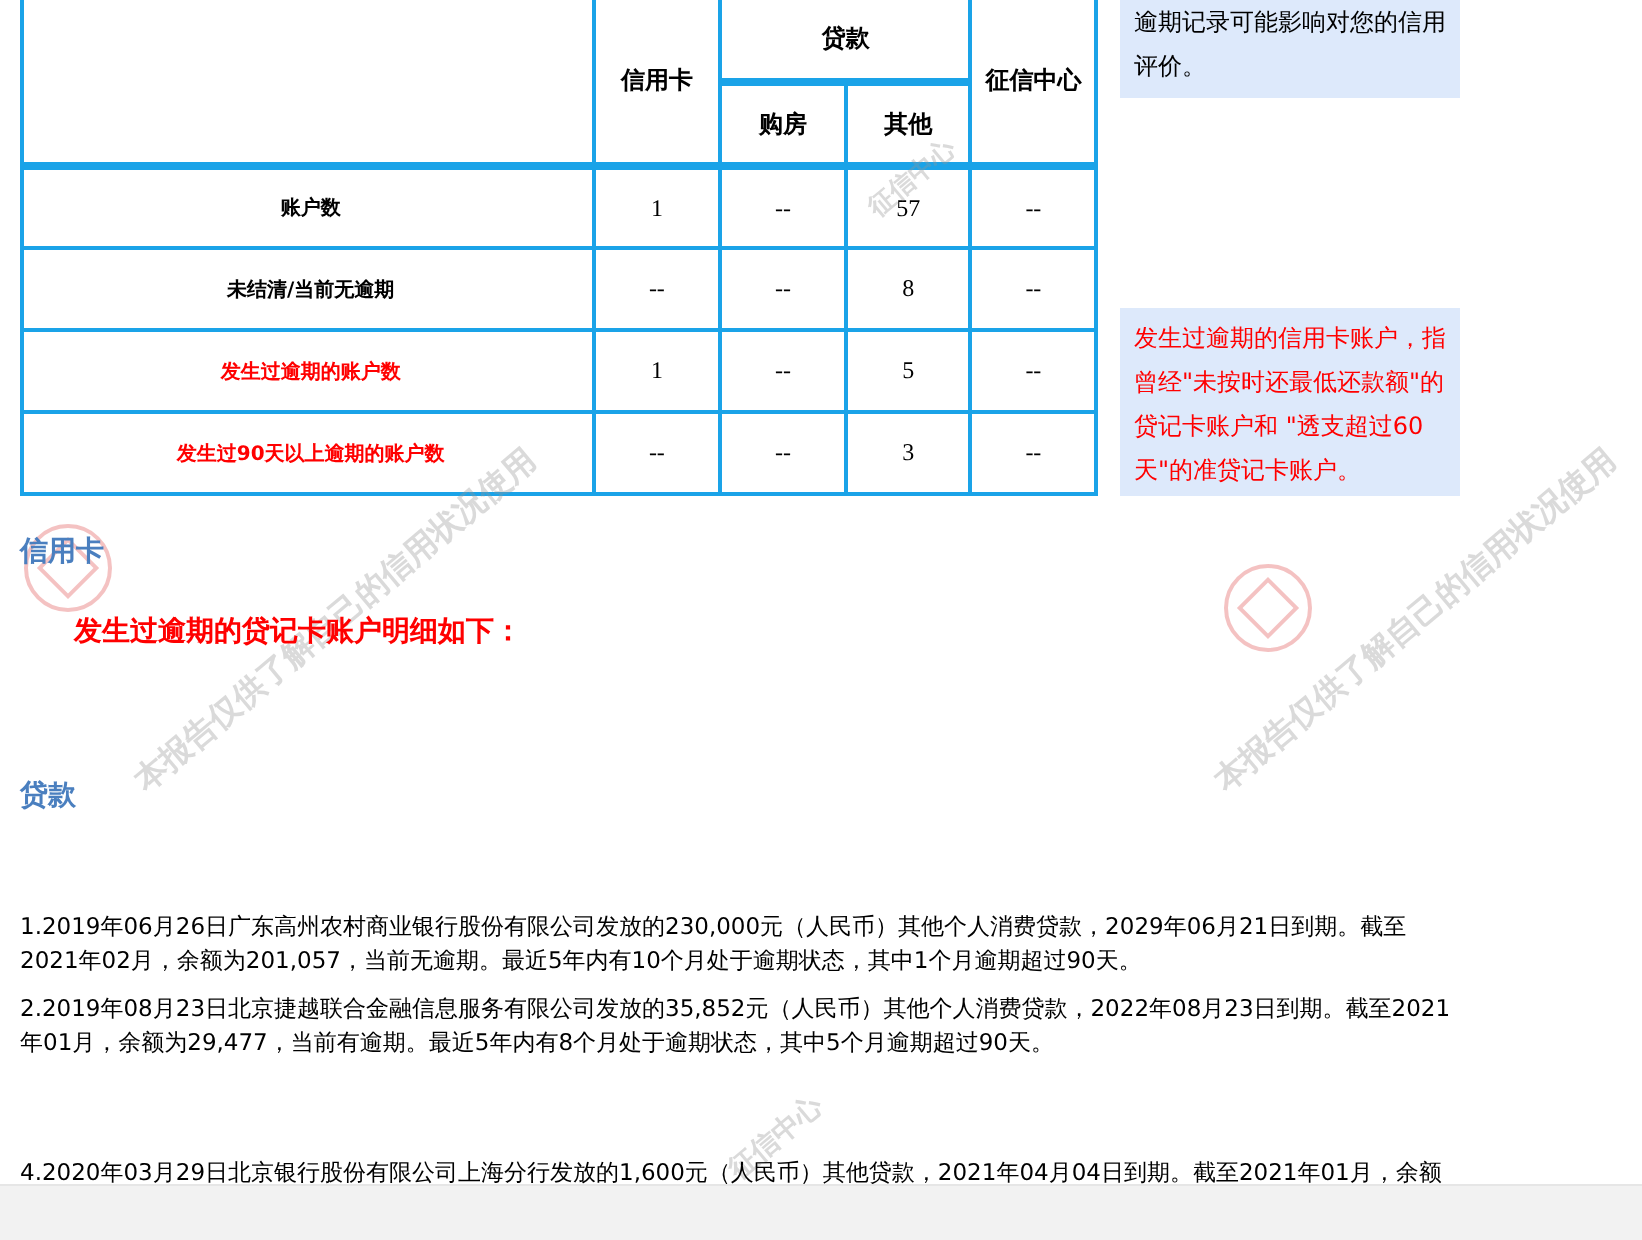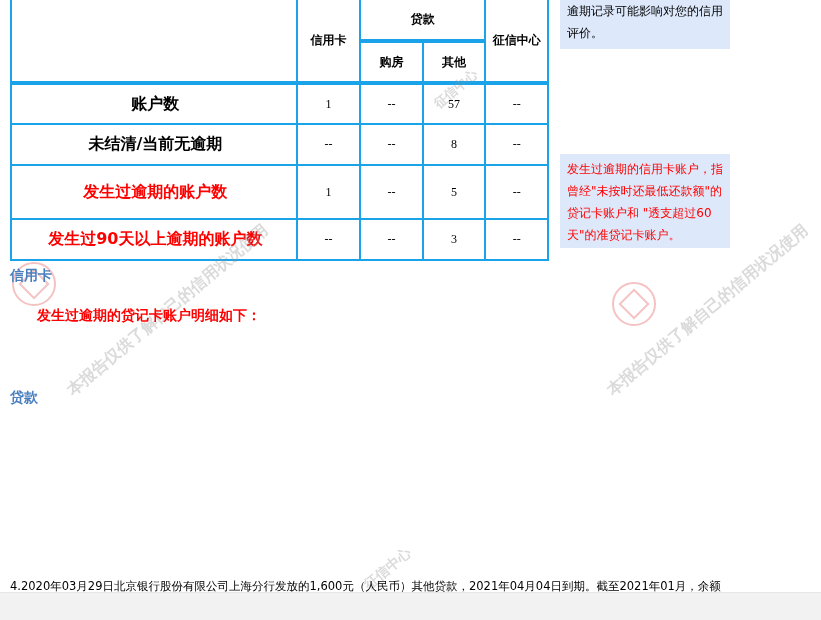--- a/index.html
+++ b/index.html
@@ -20,21 +20,21 @@
       font-size: 12px;
     }
     table.summary td, table.summary th {
       border: 2px solid #1aa3e8;
       text-align: center;
       padding: 0;
       font-family: "Liberation Serif", serif;
     }
     table.summary th { font-family: "DejaVu Sans", sans-serif; font-weight: bold; font-size: 12px; }
     .thick-top { border-top: 4px solid #1aa3e8 !important; }
-    .rowlabel { text-align: center; padding-left: 3px !important; font-family: "DejaVu Sans", sans-serif !important; font-weight: bold; font-size: 16px; }
+    .rowlabel { text-align: center; padding-left: 3px !important; font-family: "DejaVu Sans", sans-serif !important; font-weight: bold; font-size: 10px; }
     .red { color: #ff0000; }
 
     
     .note {
       position: absolute; left: 560px; width: 156px;
       background: #dde9fb;
       padding: 4px 7px;
       font-size: 12px; line-height: 22px;
     }
 
@@ -80,21 +80,21 @@
       <td class="thick-top">57</td>
       <td class="thick-top">--</td>
     </tr>
     <tr style="height:41px;">
       <td class="rowlabel">未结清/当前无逾期</td>
       <td>--</td>
       <td>--</td>
       <td>8</td>
       <td>--</td>
     </tr>
-    <tr style="height:54px;padding-left:48px;">
+    <tr style="height:41px;padding-left:48px;">
       <td class="rowlabel red">发生过逾期的账户数</td>
       <td>1</td>
       <td>--</td>
       <td>5</td>
       <td>--</td>
     </tr>
     <tr style="height:41px;">
       <td class="rowlabel red">发生过90天以上逾期的账户数</td>
       <td>--</td>
       <td>--</td>
@@ -111,16 +111,18 @@
   <div class="wm" style="left:40px; top:300px;">本报告仅供了解自己的信用状况使用</div>
   <div class="seal" style="left:612px; top:282px;"></div>
   <div class="wm" style="left:580px; top:300px;">本报告仅供了解自己的信用状况使用</div>
   <div class="wm" style="left:430px; top:80px; font-size:13px;">征信中心</div>
   <div class="wm" style="left:360px; top:560px; font-size:14px;">征信中心</div>
 
   <div class="section-title" style="top:267px;">信用卡</div>
   <div class="sub-title" style="top:307px;margin-left:27px;">发生过逾期的贷记卡账户明细如下：</div>
 
   <div class="section-title" style="top:389px;">贷款</div>
+  <div class="para" style="top:455px;">1.2019年06月26日广东高州农村商业银行股份有限公司发放的230,000元（人民币）其他个人消费贷款，2029年06月21日到期。截至2021年02月，余额为201,057，当前无逾期。最近5年内有10个月处于逾期状态，其中1个月逾期超过90天。</div>
+  <div class="para" style="top:496px;">2.2019年08月23日北京捷越联合金融信息服务有限公司发放的35,852元（人民币）其他个人消费贷款，2022年08月23日到期。截至2021年01月，余额为29,477，当前有逾期。最近5年内有8个月处于逾期状态，其中5个月逾期超过90天。</div>
   <div class="para" style="top:578px;">4.2020年03月29日北京银行股份有限公司上海分行发放的1,600元（人民币）其他贷款，2021年04月04日到期。截至2021年01月，余额为</div>
 </div>
 
 <div class="bottom-bar"></div>
 
 </body></html>

